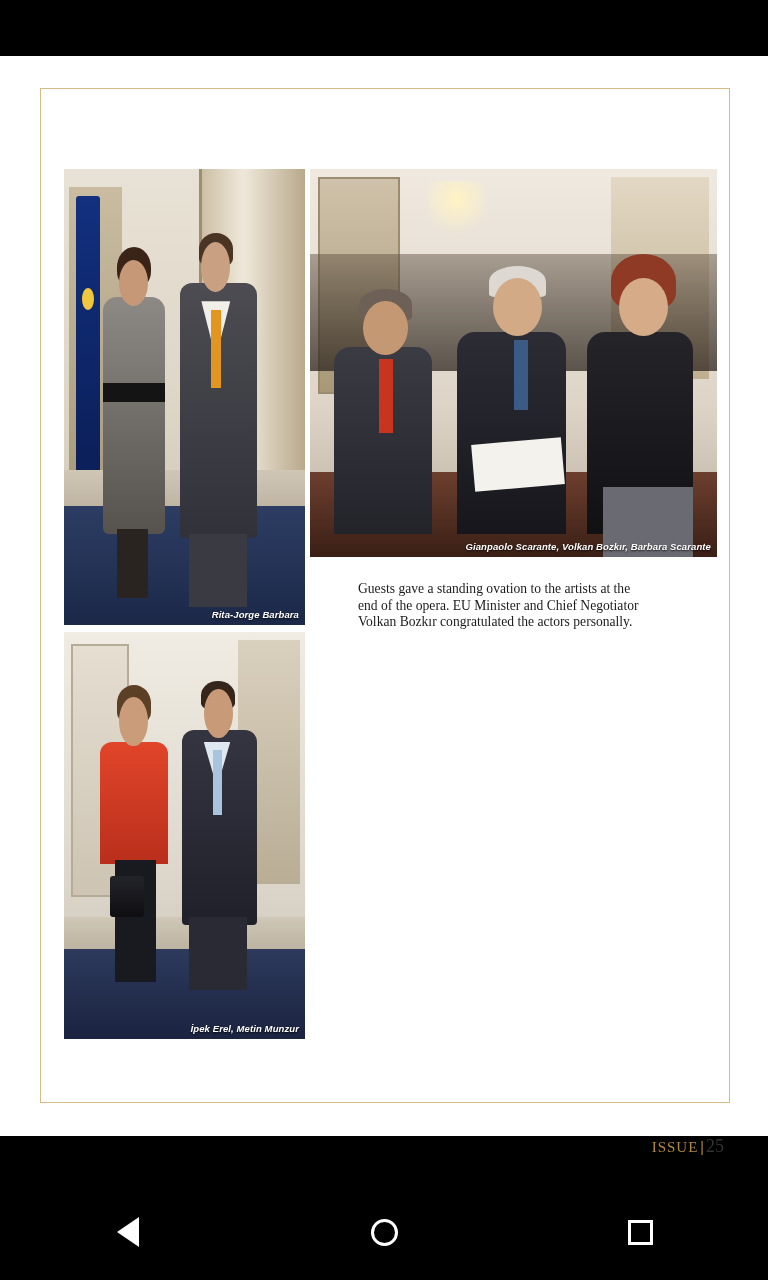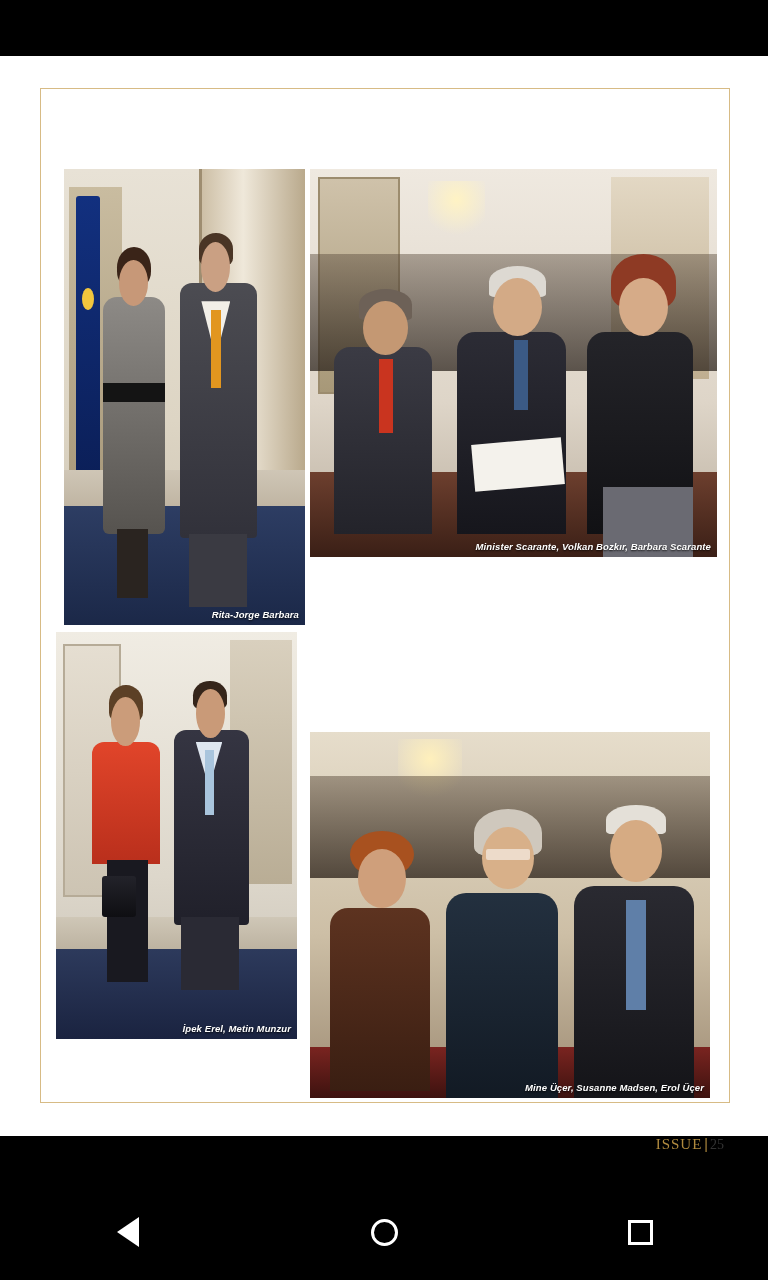--- a/index.html
+++ b/index.html
@@ -53,21 +53,21 @@
     letter-spacing: 0.1px;
     text-shadow: 0 1px 2px rgba(0,0,0,0.85);
     white-space: nowrap;
   }
 
   
   #photo-cabral { left: 64px; top: 113px; width: 241px; height: 456px; }
   
   #photo-scarante { left: 310px; top: 113px; width: 407px; height: 388px; }
   
-  #photo-erel { left: 56px; top: 576px; width: 241px; height: 407px; }
+  #photo-erel { left: 64px; top: 576px; width: 241px; height: 407px; }
   
   #photo-ucer { left: 310px; top: 676px; width: 400px; height: 366px; }
 
   
   .scene { position: absolute; inset: 0; }
 
   
   .cab-wall   { position:absolute; inset:0; background:linear-gradient(180deg,#e8e2d6 0%,#ddd5c4 55%,#c9bfae 100%); }
   .cab-door   { position:absolute; left:56%; top:0; width:44%; height:74%;
                 background:linear-gradient(90deg,#cdbfa6,#efe8da 40%,#b9a98c); border-left:3px solid #9e8d70; }
@@ -194,21 +194,21 @@
 
   
   .footer { position: absolute; right: 44px; top: 1080px; display: flex; align-items: baseline; }
   .footer-issue {
     font-family: "Liberation Serif", serif;
     font-size: 15px;
     letter-spacing: 1px;
     color: #b08a3e;
   }
   .footer-sep { color: #b08a3e; margin: 0 2px; font-size: 14px; }
-  .footer-page { font-family: "Liberation Serif", serif; font-size: 14px; color: #333; }
+  .footer-page { font-family: "Liberation Serif", serif; font-size: 18px; color: #333; }
 
   
   .navbar {
     position: absolute;
     left: 0; top: 1184px;
     width: 768px; height: 96px;
     background: #000000;
     display: flex; align-items: center; justify-content: space-around;
   }
   .nav-btn { width: 80px; height: 60px; display: flex; align-items: center; justify-content: center; }
@@ -271,21 +271,21 @@
         <div class="sc-p2body"></div>
         <div class="sc-p2tie"></div>
         <div class="sc-p2hair"></div>
         <div class="sc-p2head"></div>
         <div class="sc-paper"></div>
         <div class="sc-p3body"></div>
         <div class="sc-p3hair"></div>
         <div class="sc-p3head"></div>
         <div class="sc-p3legs"></div>
       </div>
-      <div class="caption">Minister Scarante, Volkan Bozkır, Barbara Scarante</div>
+      <div class="caption">Gianpaolo Scarante, Volkan Bozkır, Barbara Scarante</div>
     </div>
 
     <div class="photo" id="photo-erel">
       <div class="scene">
         <div class="er-wall"></div>
         <div class="er-panel"></div>
         <div class="er-doorR"></div>
         <div class="er-floor"></div>
         <div class="er-carpet"></div>
         <div class="er-w-top"></div>
@@ -297,42 +297,23 @@
         <div class="er-m-body"></div>
         <div class="er-m-shirt"></div>
         <div class="er-m-tie"></div>
         <div class="er-m-hair"></div>
         <div class="er-m-head"></div>
         <div class="er-m-legs"></div>
       </div>
       <div class="caption">İpek Erel, Metin Munzur</div>
     </div>
 
-    <div class="photo" id="photo-ucer">
-      <div class="scene">
-        <div class="uc-wall"></div>
-        <div class="uc-chand"></div>
-        <div class="uc-crowd"></div>
-        <div class="uc-seats"></div>
-        <div class="uc-p1body"></div>
-        <div class="uc-p1hair"></div>
-        <div class="uc-p1head"></div>
-        <div class="uc-p2body"></div>
-        <div class="uc-p2hair"></div>
-        <div class="uc-p2head"></div>
-        <div class="uc-p2glass"></div>
-        <div class="uc-p3body"></div>
-        <div class="uc-p3tie"></div>
-        <div class="uc-p3hair"></div>
-        <div class="uc-p3head"></div>
-      </div>
-      <div class="caption">Mine Üçer, Susanne Madsen, Erol Üçer</div>
-    </div>
 
     <div class="text-block">
+      <p class="lead">Guests gave a standing ovation to the artists at the end of the opera. EU Minister and Chief Negotiator Volkan Bozkır congratulated the actors personally.</p>
     </div>
 
     <div class="footer">
       <span class="footer-issue">ISSUE</span>
       <span class="footer-sep">|</span>
       <span class="footer-page">25</span>
     </div>
   </div>
 
   <div class="navbar">

